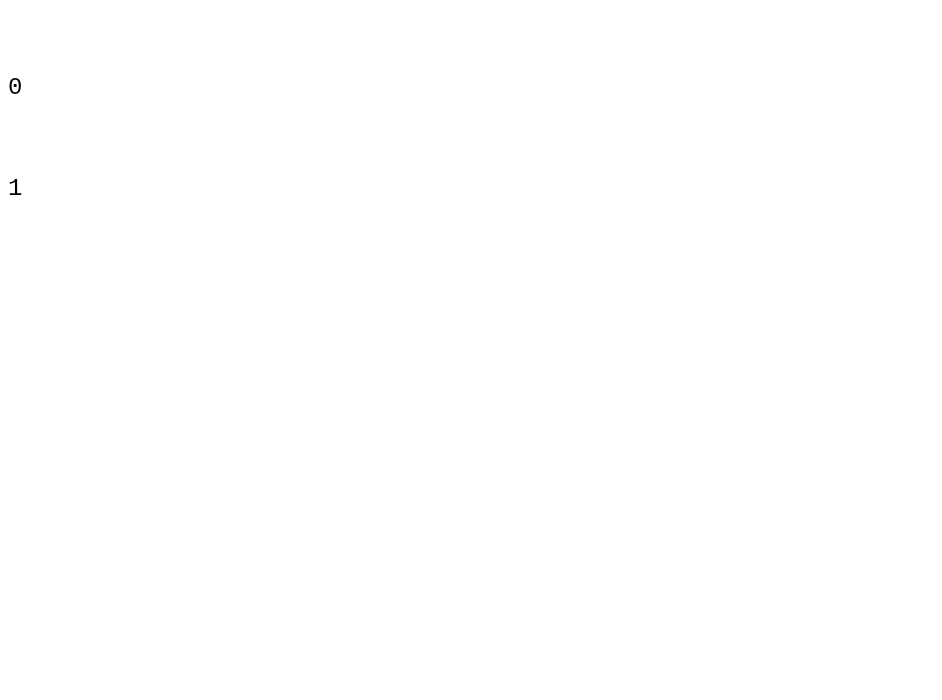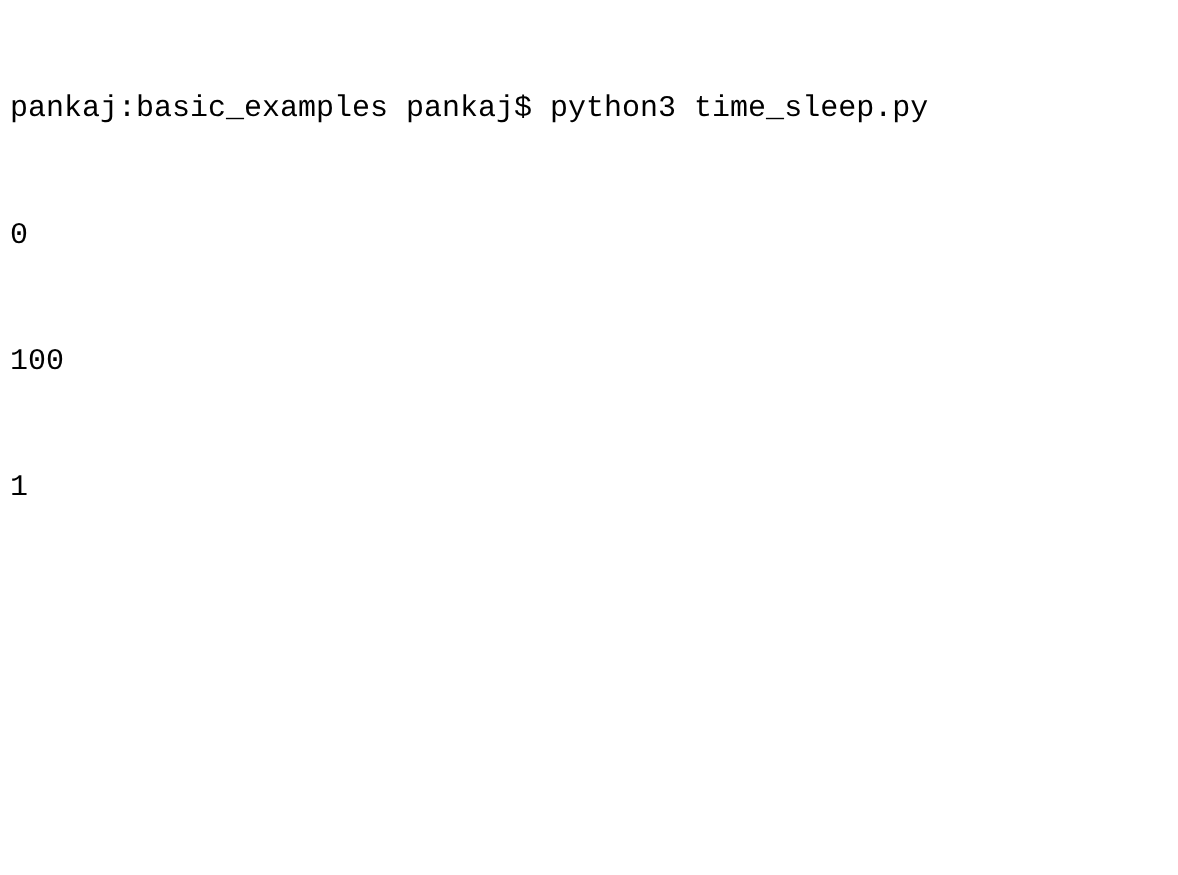--- a/index.html
+++ b/index.html
@@ -22,23 +22,21 @@
       white-space: pre;
     }
     .line {
       display: block;
     }
   </style>
 </head>
 <body>
 
 <div class="terminal">
-  <span class="line">pankaj:basic_examples pankaj$ python3 time_sleep.py</span>
   <span class="line">0</span>
-  <span class="line">100</span>
   <span class="line">1</span>
   
   
   
   
   
   
   
   
   

